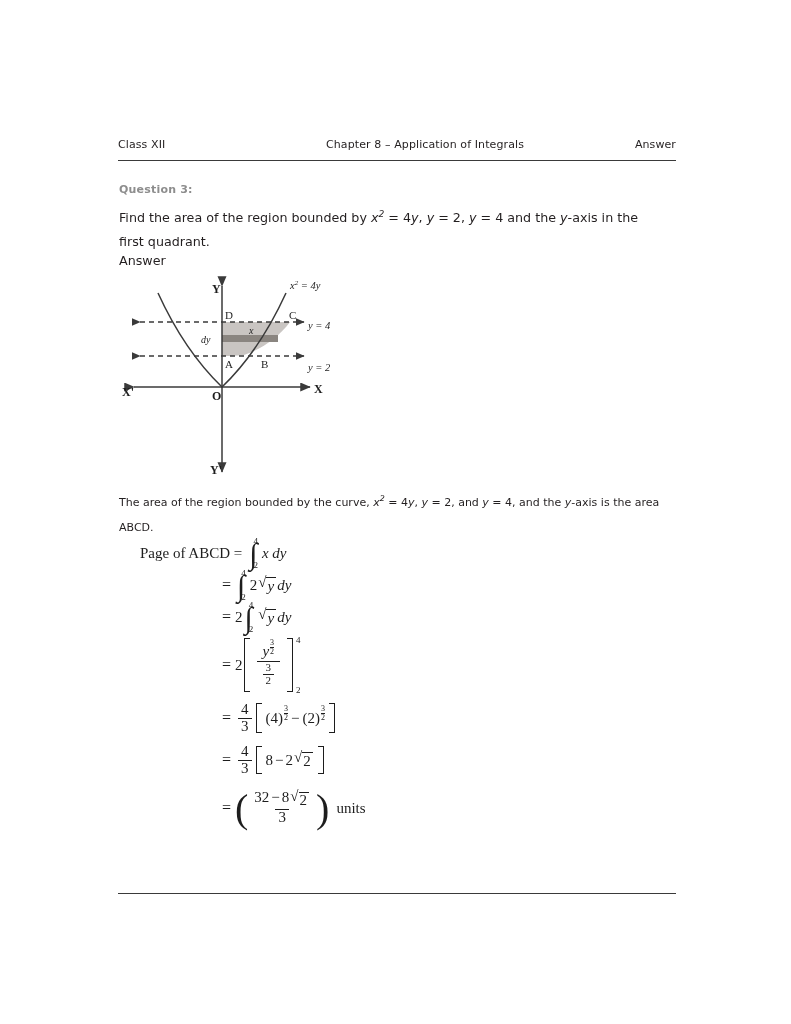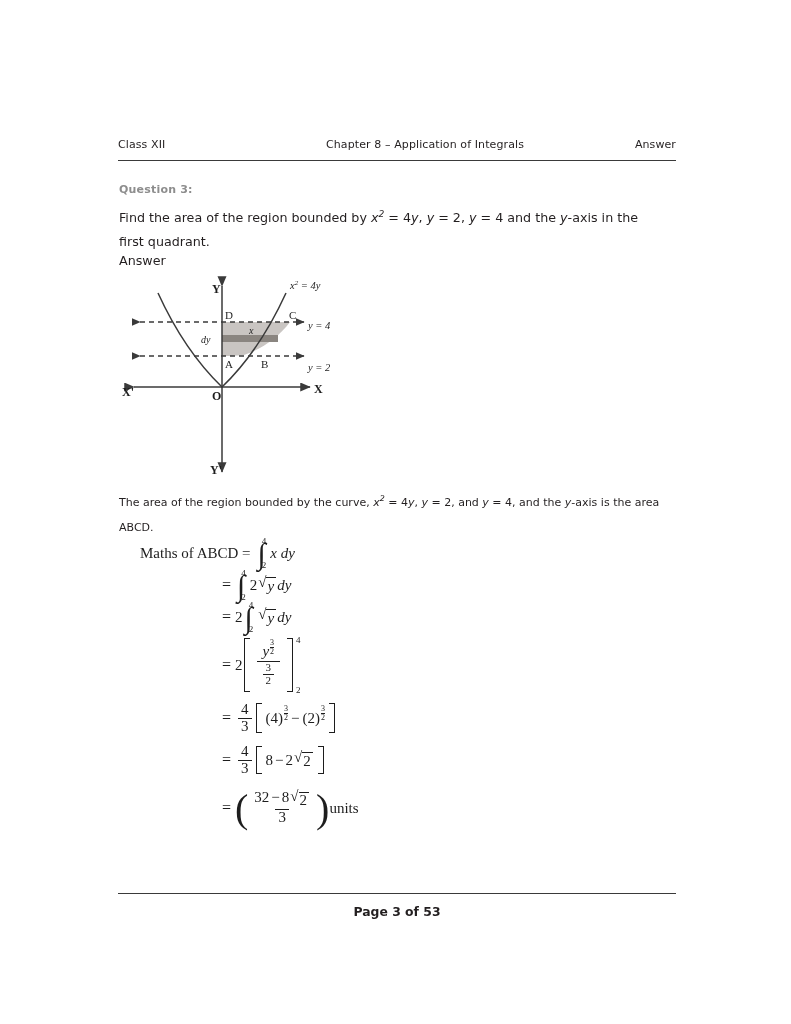--- a/index.html
+++ b/index.html
@@ -250,20 +250,21 @@
     line-height: 1.0;
     vertical-align: super;
     position: relative;
     top: -5px;
     margin-left: 1px;
   }
   .stack-exp .d { border-top: 0.9px solid #1d1d1d; }
 
   .units-word {
     font-size: 15px;
+    margin-left: 7px;
   }
 
   
   .footer-rule {
     position: absolute;
     left: 118px;
     top: 893px;
     width: 558px;
     height: 0;
     border-top: 1.3px solid #3a3a3a;
@@ -347,21 +348,21 @@
   </div>
 
   <div class="body-text">
     <span>The area of the region bounded by the curve, </span><i class="m">x</i><sup class="m">2</sup><span> = 4</span><i class="m">y</i><span>, </span><i class="m">y</i><span> = 2, and </span><i class="m">y</i><span> = 4, and the </span><i class="m">y</i><span>-axis</span>
     <span>is the area ABCD.</span>
   </div>
 
   <div class="math-block">
 
     <div class="math-line">
-      <span class="math-lead">Maths of ABCD =</span>
+      <span class="math-lead">Page of ABCD =</span>
       <span class="math-rhs">
         <span class="integral">
           <span class="int-sym">∫</span>
           <span class="int-lims">
             <span class="up">4</span>
             <span class="lo">2</span>
           </span>
         </span>
         <i>x</i>&nbsp;<i>dy</i>
       </span>
@@ -500,15 +501,14 @@
           <span class="den">3</span>
         </span>
         <span class="paren">)</span>
         <span class="units-word">units</span>
       </span>
     </div>
 
   </div>
 
   <div class="footer-rule"></div>
-  <div class="footer-text">Page 3 of 53</div>
 
 </div>
 
 </body></html>

